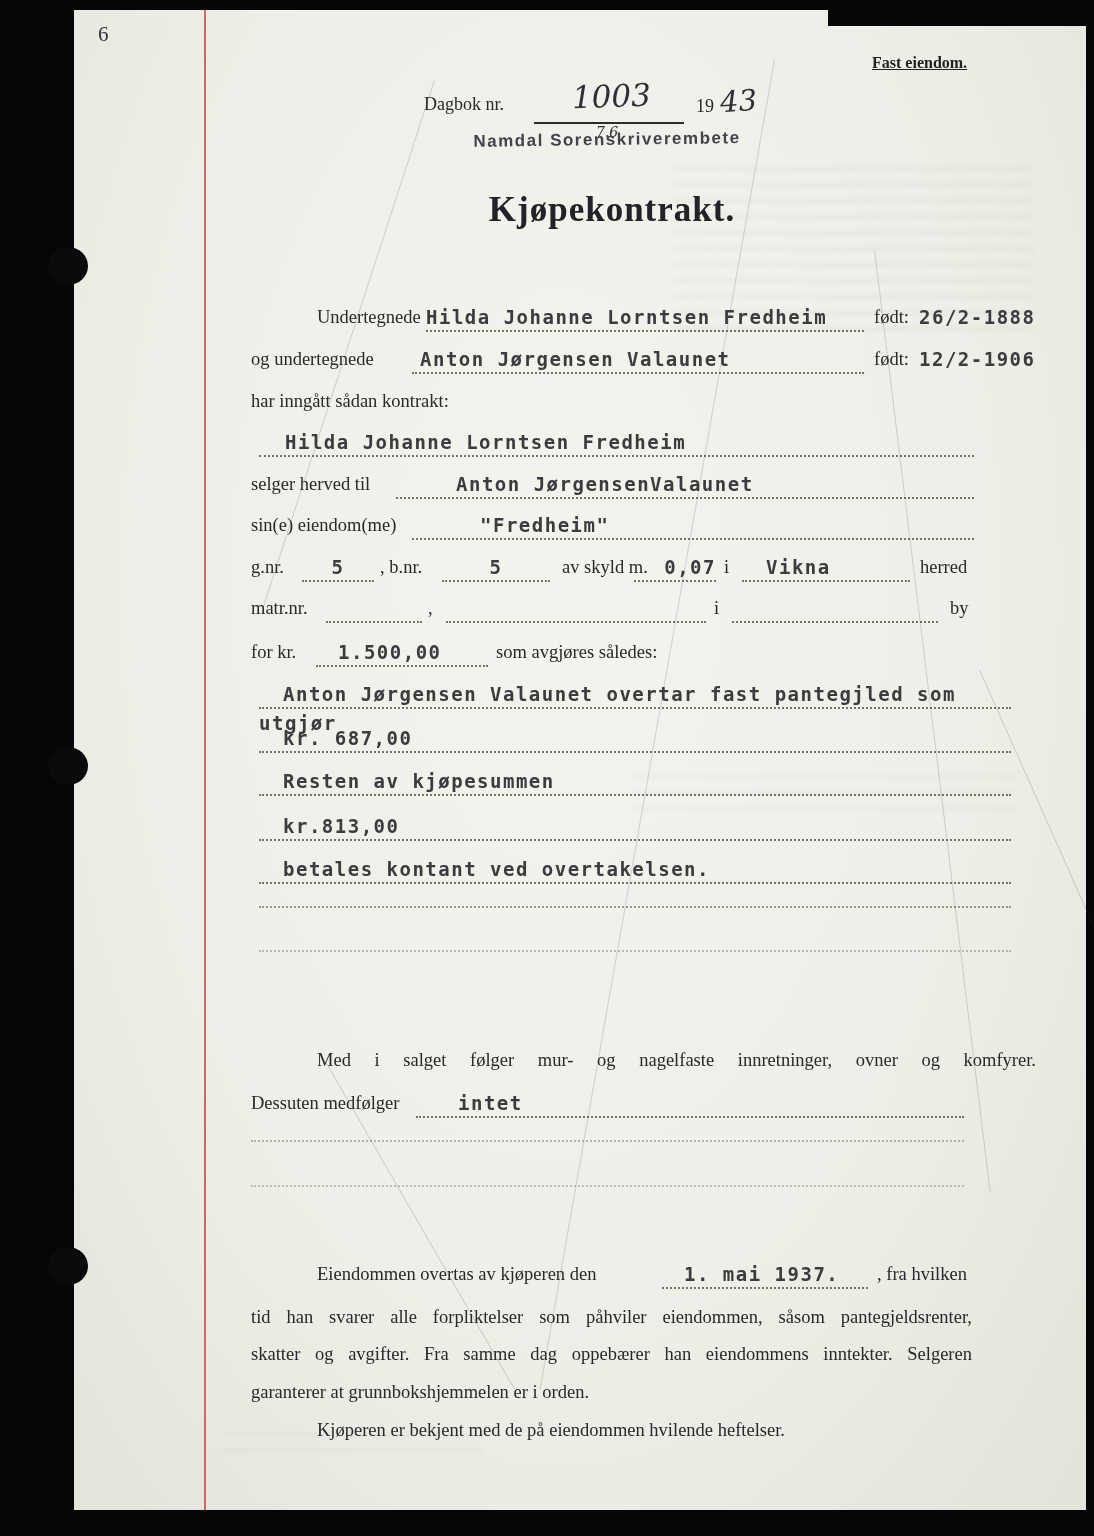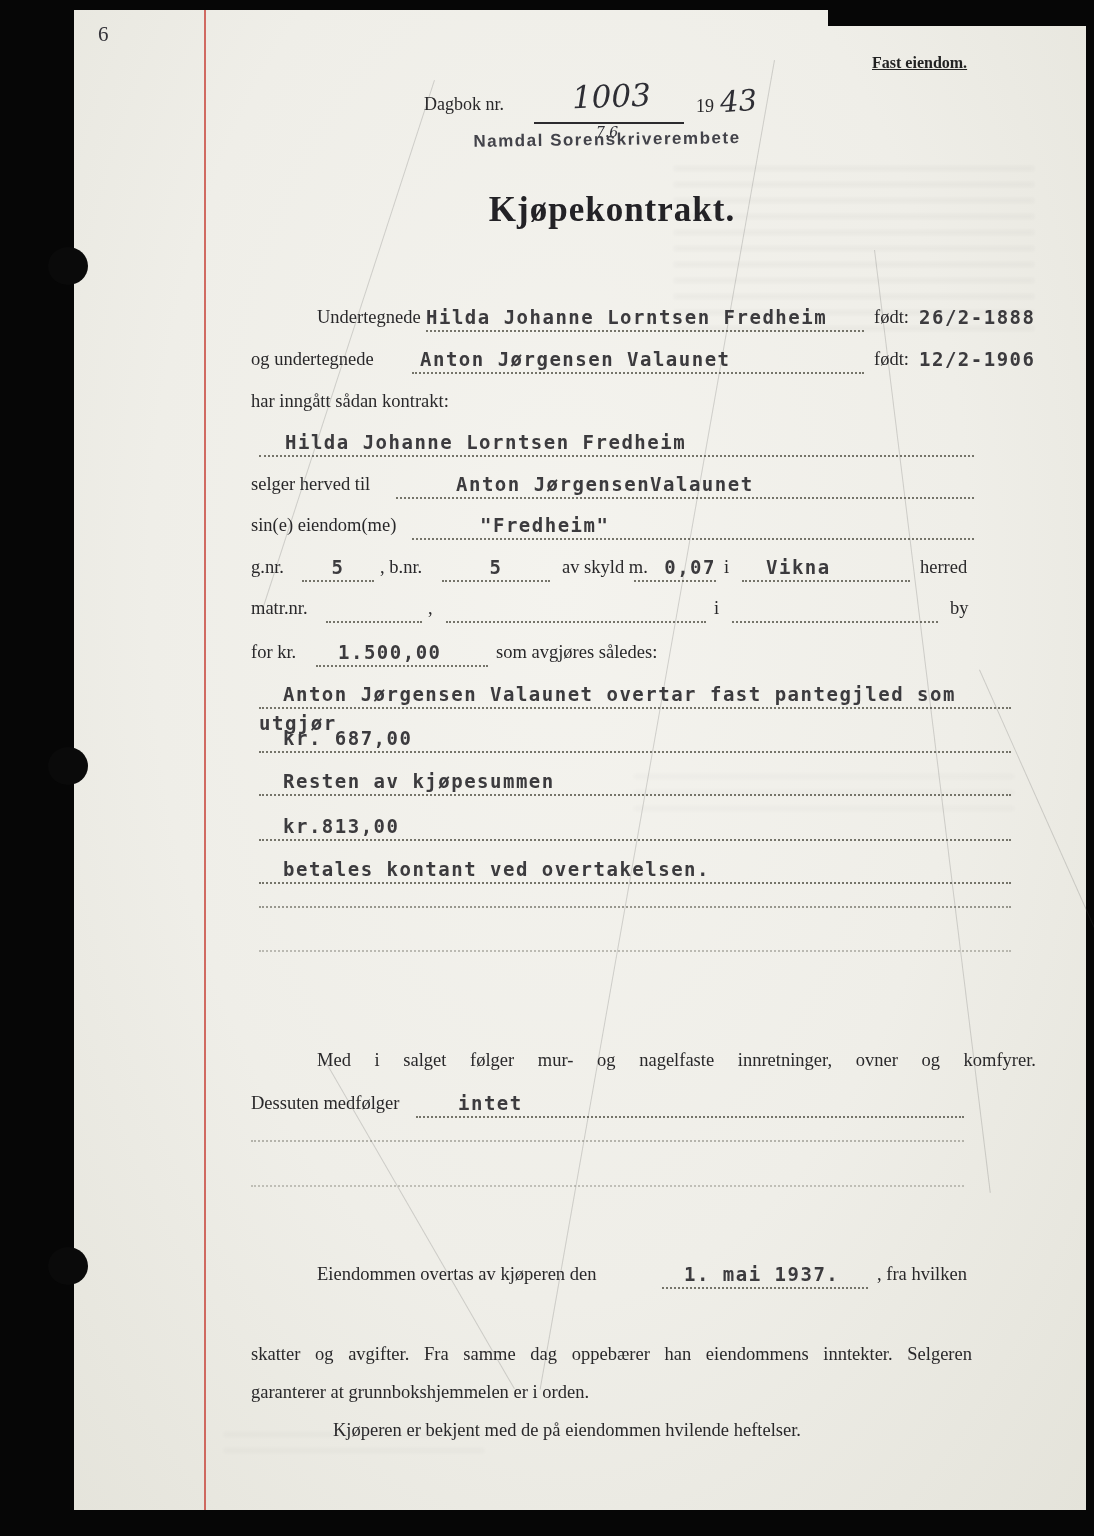--- a/index.html
+++ b/index.html
@@ -146,29 +146,32 @@
 
     <div class="dotline" style="left:177px;top:1130px;width:713px;opacity:.5;"></div>
     <div class="dotline" style="left:177px;top:1175px;width:713px;opacity:.4;"></div>
 
     <div class="line" style="top:1250px;">
       <span class="serif" style="left:243px;">Eiendommen overtas av kjøperen den</span>
       <span class="fill" style="left:588px;width:206px;"><span class="typed typed-s" style="padding-left:22px;">1. mai 1937.</span></span>
       <span class="serif" style="left:803px;">, fra hvilken</span>
     </div>
 
+    <div class="line justify" style="top:1293px;left:177px;right:114px;">
+      <span class="serif" style="position:static;">tid han svarer alle forpliktelser som påhviler eiendommen, såsom pantegjeldsrenter,</span>
+    </div>
     <div class="line justify" style="top:1330px;left:177px;right:114px;">
       <span class="serif" style="position:static;">skatter og avgifter. Fra samme dag oppebærer han eiendommens inntekter. Selgeren</span>
     </div>
     <div class="line" style="top:1368px;">
       <span class="serif" style="left:177px;">garanterer at grunnbokshjemmelen er i orden.</span>
     </div>
 
     <div class="line" style="top:1406px;">
-      <span class="serif" style="left:259px;">Kjøperen er bekjent med de på eiendommen hvilende heftelser.</span>
+      <span class="serif" style="left:243px;">Kjøperen er bekjent med de på eiendommen hvilende heftelser.</span>
     </div>
 
     <div class="ghost" style="left:600px;top:150px;width:360px;height:170px;"></div>
     <div class="ghost" style="left:560px;top:760px;width:380px;height:40px;opacity:.07;"></div>
     <div class="ghost" style="left:150px;top:1420px;width:260px;height:22px;opacity:.08;"></div>
 
     <div class="crease" style="left:700px;top:50px;height:1350px;transform:rotate(10deg);"></div>
     <div class="crease" style="left:800px;top:240px;height:950px;transform:rotate(-7deg);"></div>
     <div class="crease" style="left:360px;top:70px;height:560px;transform:rotate(18deg);"></div>
     <div class="crease" style="left:905px;top:660px;height:420px;transform:rotate(-24deg);"></div>

